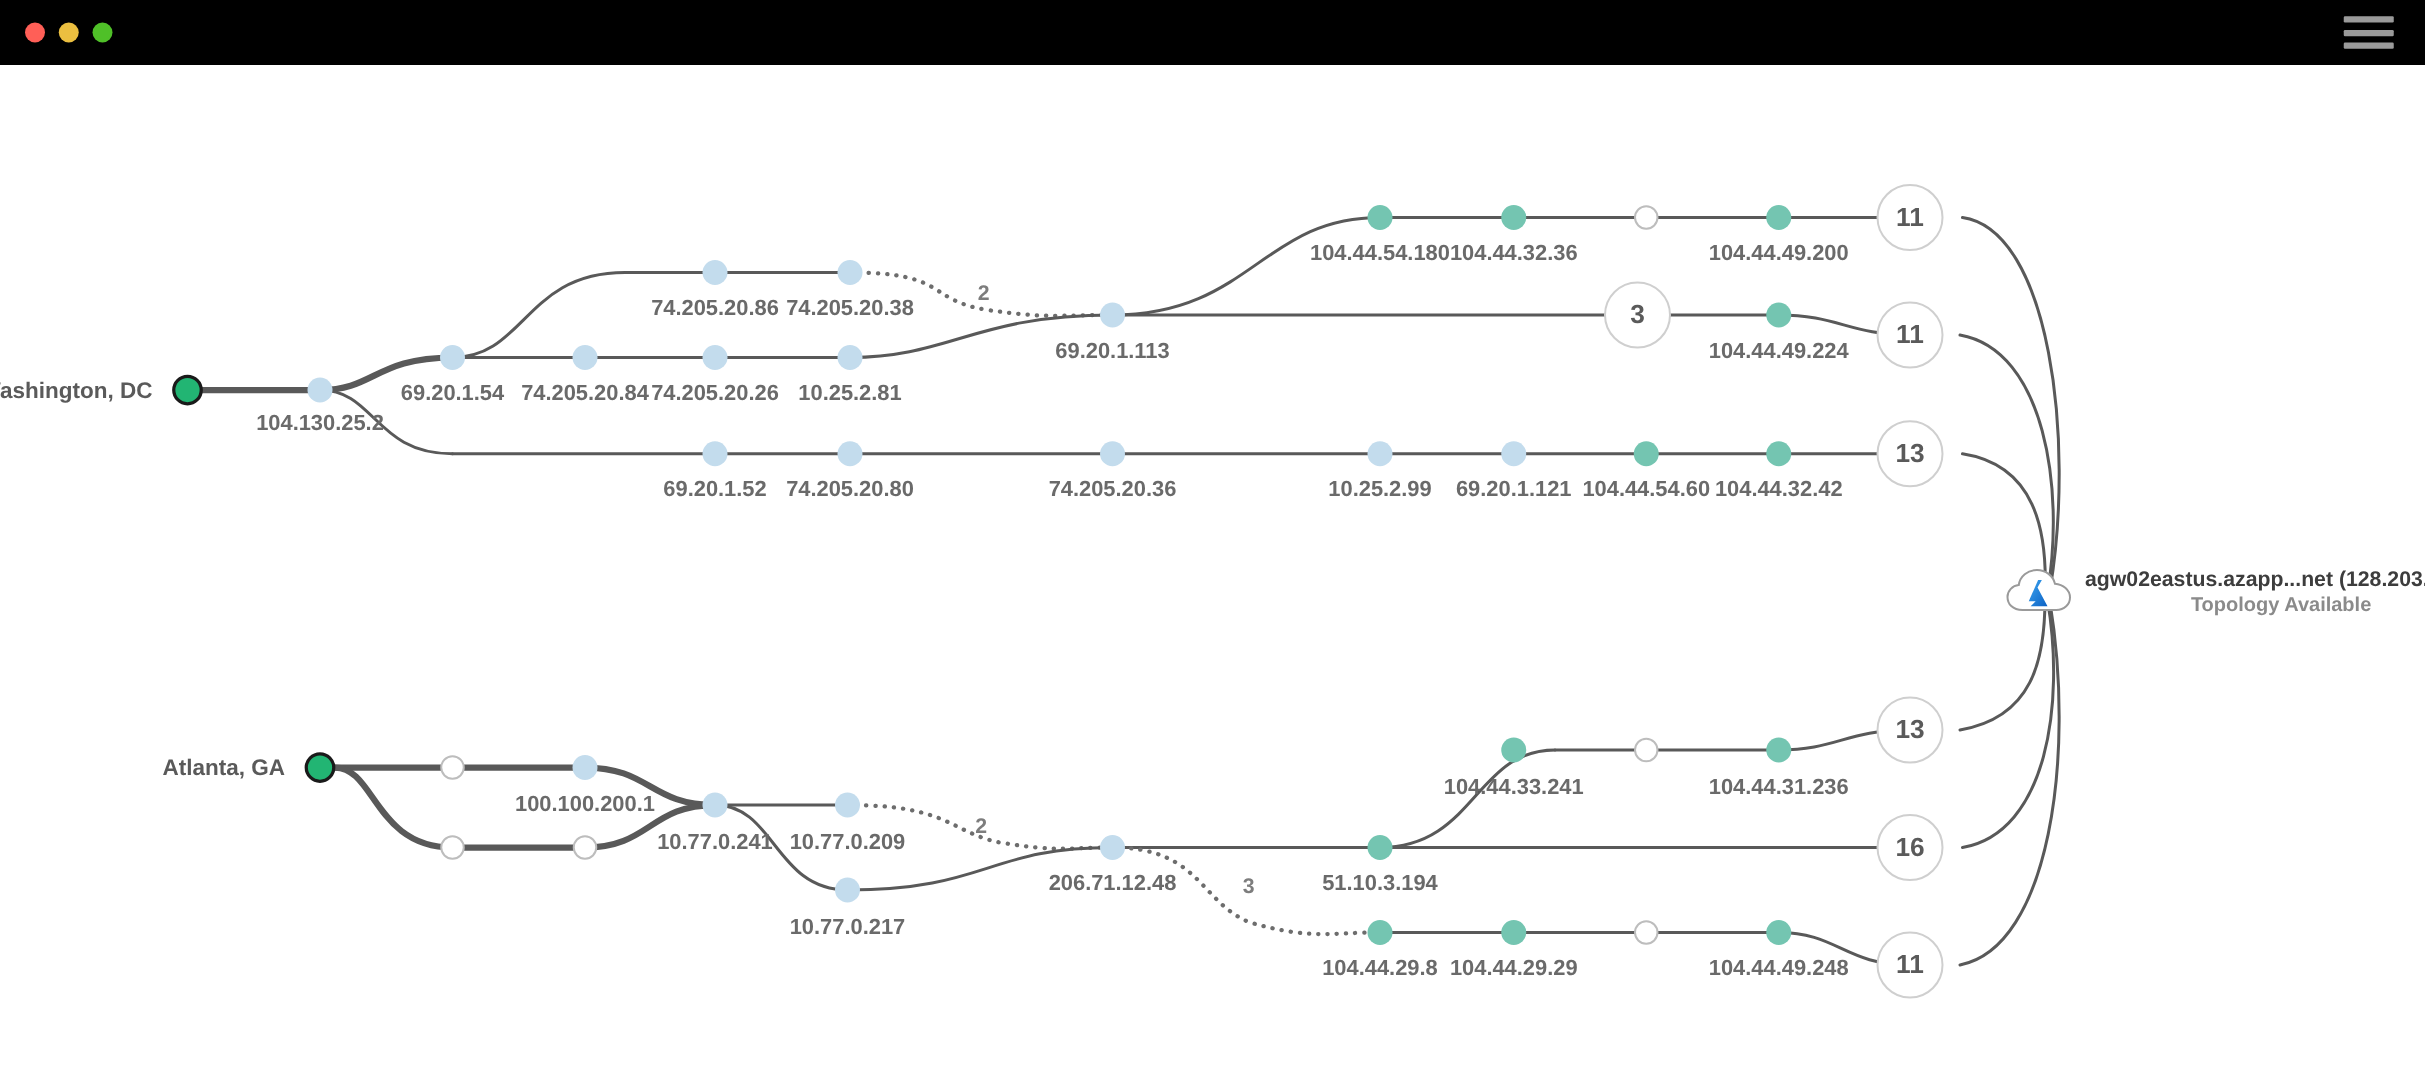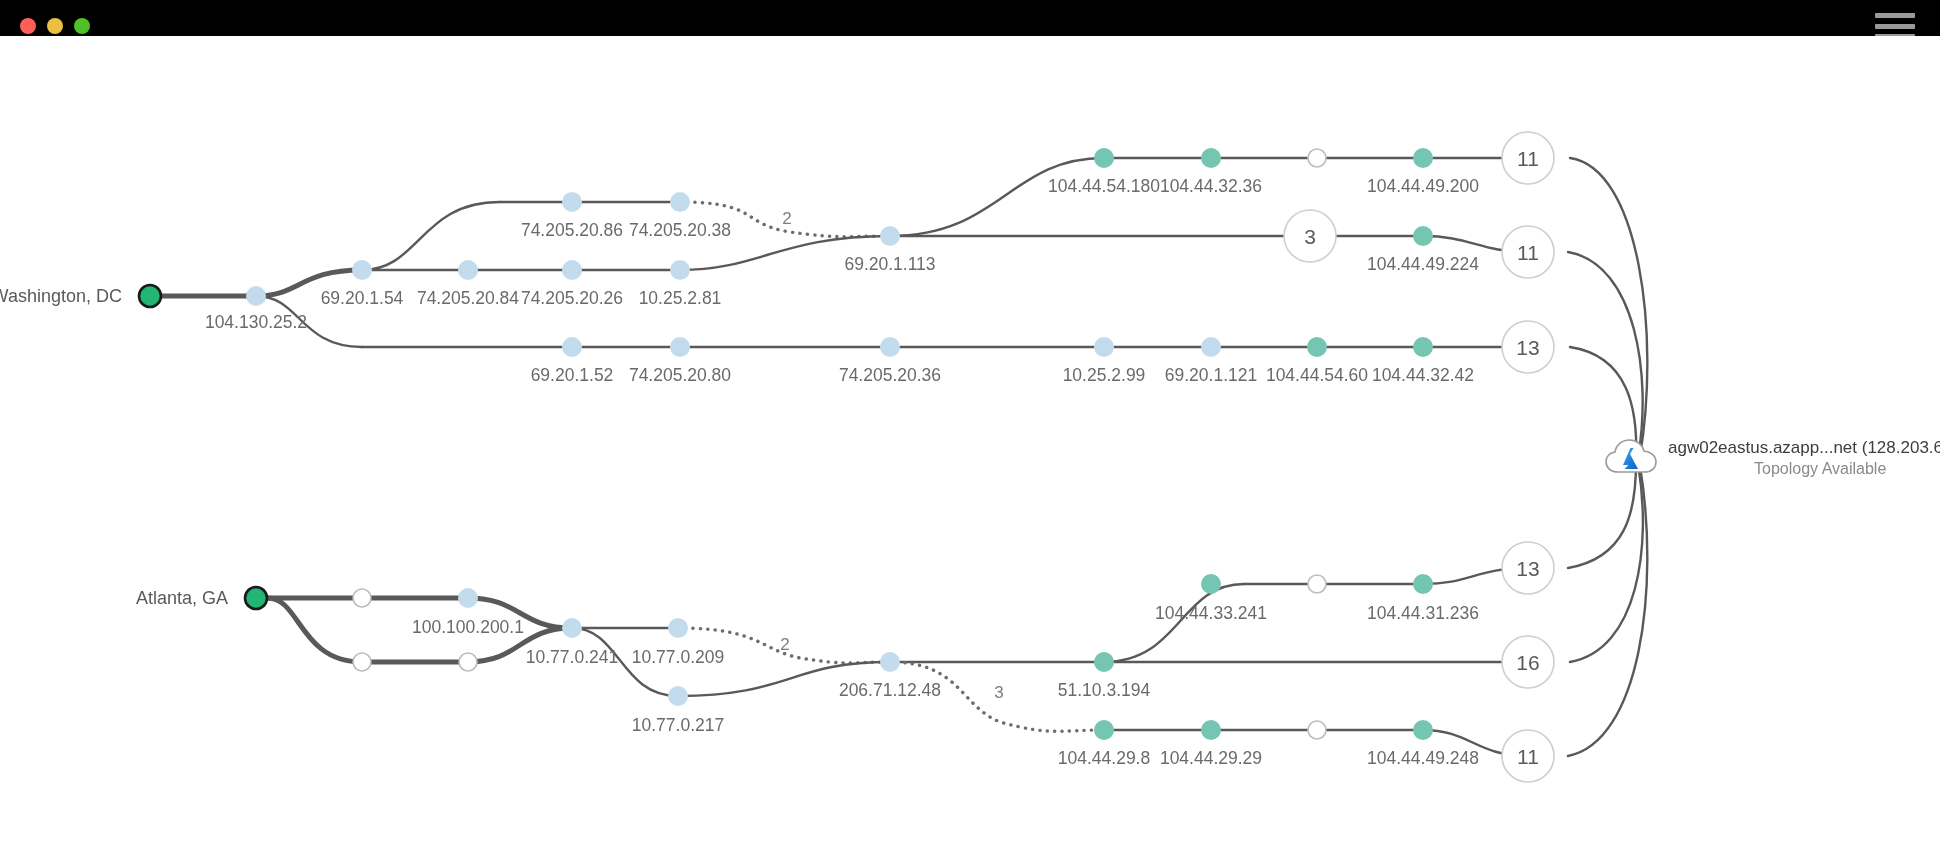--- a/index.html
+++ b/index.html
@@ -55,24 +55,25 @@
   #hamburger span {
     display: block;
     height: 5px;
     width: 100%;
     background: #9a9a9a;
     border-radius: 1px;
   }
   
   #canvas {
     position: absolute;
-    left: 0; top: 36px;
+    left: 0; top: 52px;
     width: 1940px;
     height: 600px;
     background: #ffffff;
+    font-weight: bold;
   }
   svg#graph {
     position: absolute;
     left: 0; top: 0;
     width: 1940px;
     height: 812px;
     display: block;
   }
   .edge-solid {
     fill: none;

